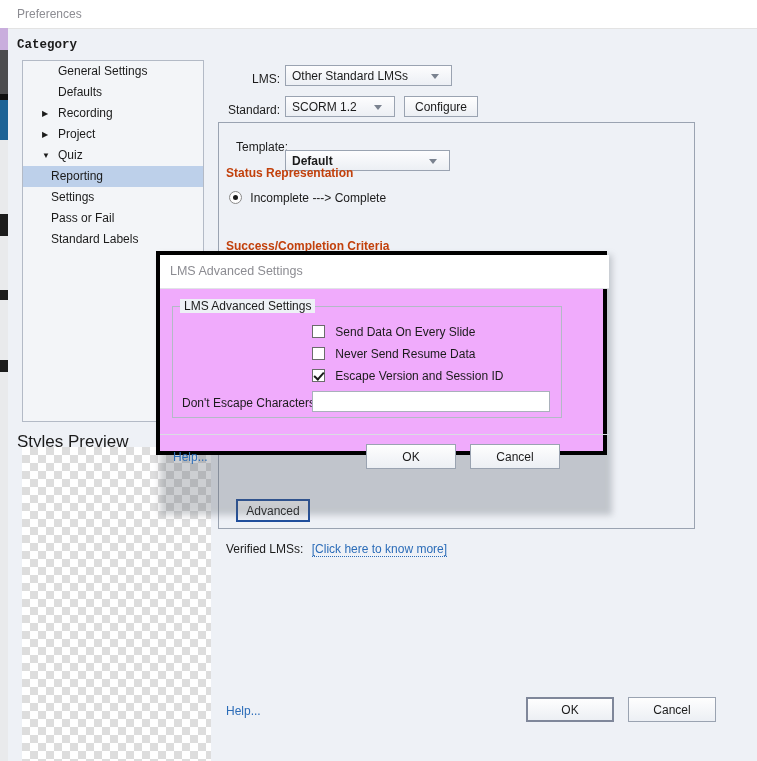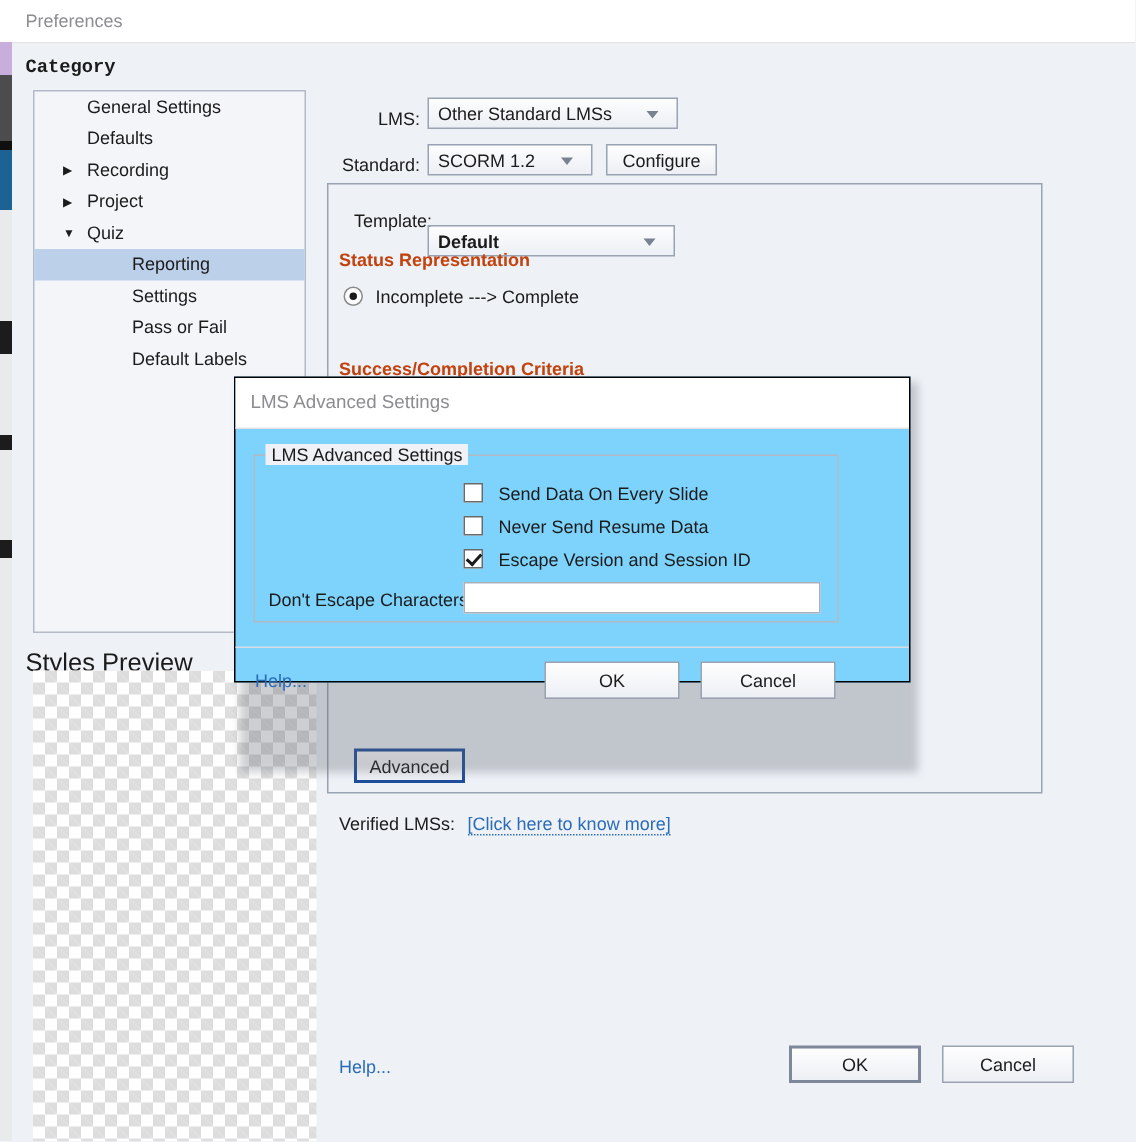--- a/index.html
+++ b/index.html
@@ -55,21 +55,21 @@
   .tree-item {
     position: relative;
     height: 21px;
     line-height: 21px;
     font-size: 12px;
     color: #1b1b1b;
     padding-left: 35px;
     white-space: nowrap;
     cursor: default;
   }
-  .tree-item.child { padding-left: 65px; }
+  .tree-item.child { padding-left: 28px; }
   .tree-item.selected { background: #bdd0ea; }
   .tree-item .arrow {
     position: absolute; left: 19px; top: 0;
     width: 10px; height: 21px;
     line-height: 21px;
     font-size: 8px; color: #1b1b1b;
   }
 
   .styles-preview-label {
     position: absolute; left: 9px; top: 432px;
@@ -209,22 +209,22 @@
     position: absolute;
     left: 160px; top: 255px;
     width: 452px; height: 260px;
     background: rgba(90,95,105,0.30);
     filter: blur(3px);
   }
   .modal {
     position: absolute;
     left: 156px; top: 251px;
     width: 451px; height: 204px;
-    background: #7dd3fc;
-    border: 1px solid #000000;
+    background: #f0abfc;
+    border: 4px solid #000000;
     box-sizing: border-box;
   }
   .modal-title {
     position: absolute; left: 0; top: 0;
     width: 449px; height: 33px;
     background: #ffffff;
     border-bottom: 1px solid #e1e3e7;
   }
   .modal-title span {
     position: absolute; left: 10px; top: 9px;
@@ -318,21 +318,21 @@
       <div class="tree-item child selected">
         <span>Reporting</span>
       </div>
       <div class="tree-item child">
         <span>Settings</span>
       </div>
       <div class="tree-item child">
         <span>Pass or Fail</span>
       </div>
       <div class="tree-item child">
-        <span>Default Labels</span>
+        <span>Standard Labels</span>
       </div>
     </div>
 
     <div class="styles-preview-label">Styles Preview</div>
     <div class="styles-preview-box"></div>
 
 
     <div class="field-label" style="left:200px; top:72px; width:72px;">LMS:</div>
     <div class="combo" style="left:277px; top:65px; width:167px;">
       <span class="val">Other Standard LMSs</span>

